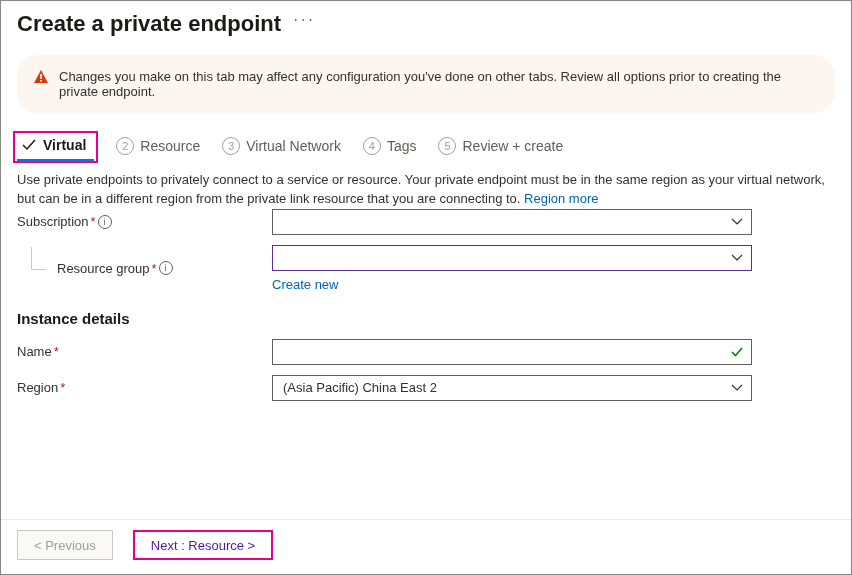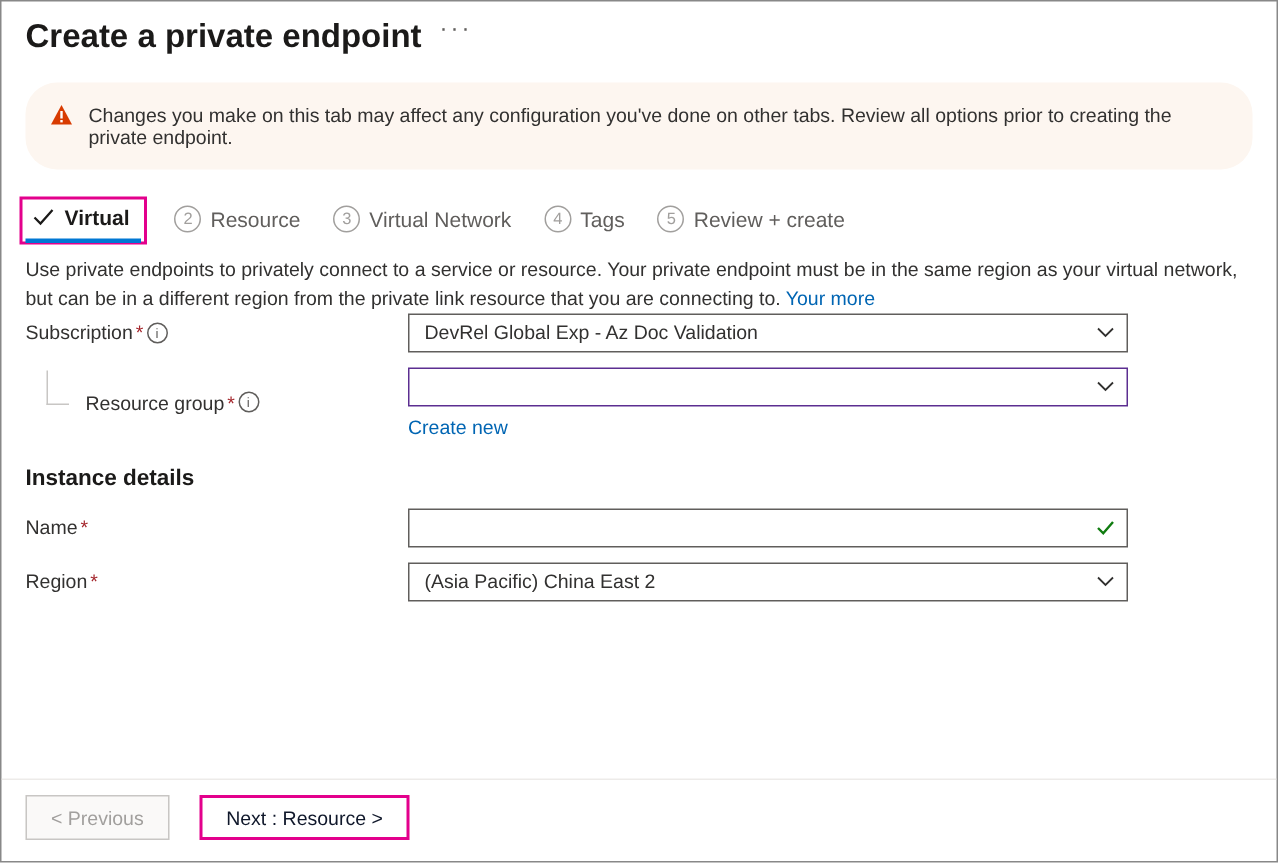--- a/index.html
+++ b/index.html
@@ -92,21 +92,21 @@
     position:absolute; left:0; right:0; bottom:4px;
     border-top:1px solid #edebe9;
     padding:10px 16px;
     display:flex; gap:20px;
   }
   .btn {
     height:30px; padding:0 16px; font-size:13px;
     background:#fff; border:1px solid #8a8886; cursor:pointer;
   }
   .btn.disabled { color:#a19f9d; border-color:#c8c6c4; background:#faf9f8; cursor:default;}
-  .btn.next { border:2px solid #e3008c; font-weight:400; color:#0f172a;}
+  .btn.next { border:2px solid #e3008c; font-weight:400; color:#4c1d95;}
 </style>
 </head>
 <body>
 
 <div class="header">
   <h1>Create a private endpoint</h1>
   <span class="more">···</span>
 </div>
 
 <div class="alert">
@@ -140,33 +140,32 @@
     <span>Tags</span>
   </div>
   <div class="tab">
     <span class="circle">5</span>
     <span>Review + create</span>
   </div>
 </div>
 
 <div class="content">
   <div class="descr">
-    <span>Use private endpoints to privately connect to a service or resource. Your private endpoint must be in the same region as your virtual network, but can be in a different region from the private link resource that you are connecting to.  </span><a href="#">Your more</a>
+    <span>Use private endpoints to privately connect to a service or resource. Your private endpoint must be in the same region as your virtual network, but can be in a different region from the private link resource that you are connecting to.  </span><a href="#">Region more</a>
   </div>
 
 
   <div class="row">
     <div class="lbl">
       <span>Subscription</span>
       <span class="req">*</span>
       <span class="info">i</span>
     </div>
     <div class="field-wrap" style="position:relative;">
       <div class="field select">
-        <span>DevRel Global Exp - Az Doc Validation</span>
         <svg class="chev" width="12" height="12" viewBox="0 0 12 12">
             <path d="M1 3 L6 8 L11 3" stroke="#323130" stroke-width="1.2" fill="none"></path>
           </svg>
       </div>
     </div>
   </div>
 
   <div class="row indent">
     <div class="lbl">
       <span>Resource group</span>

